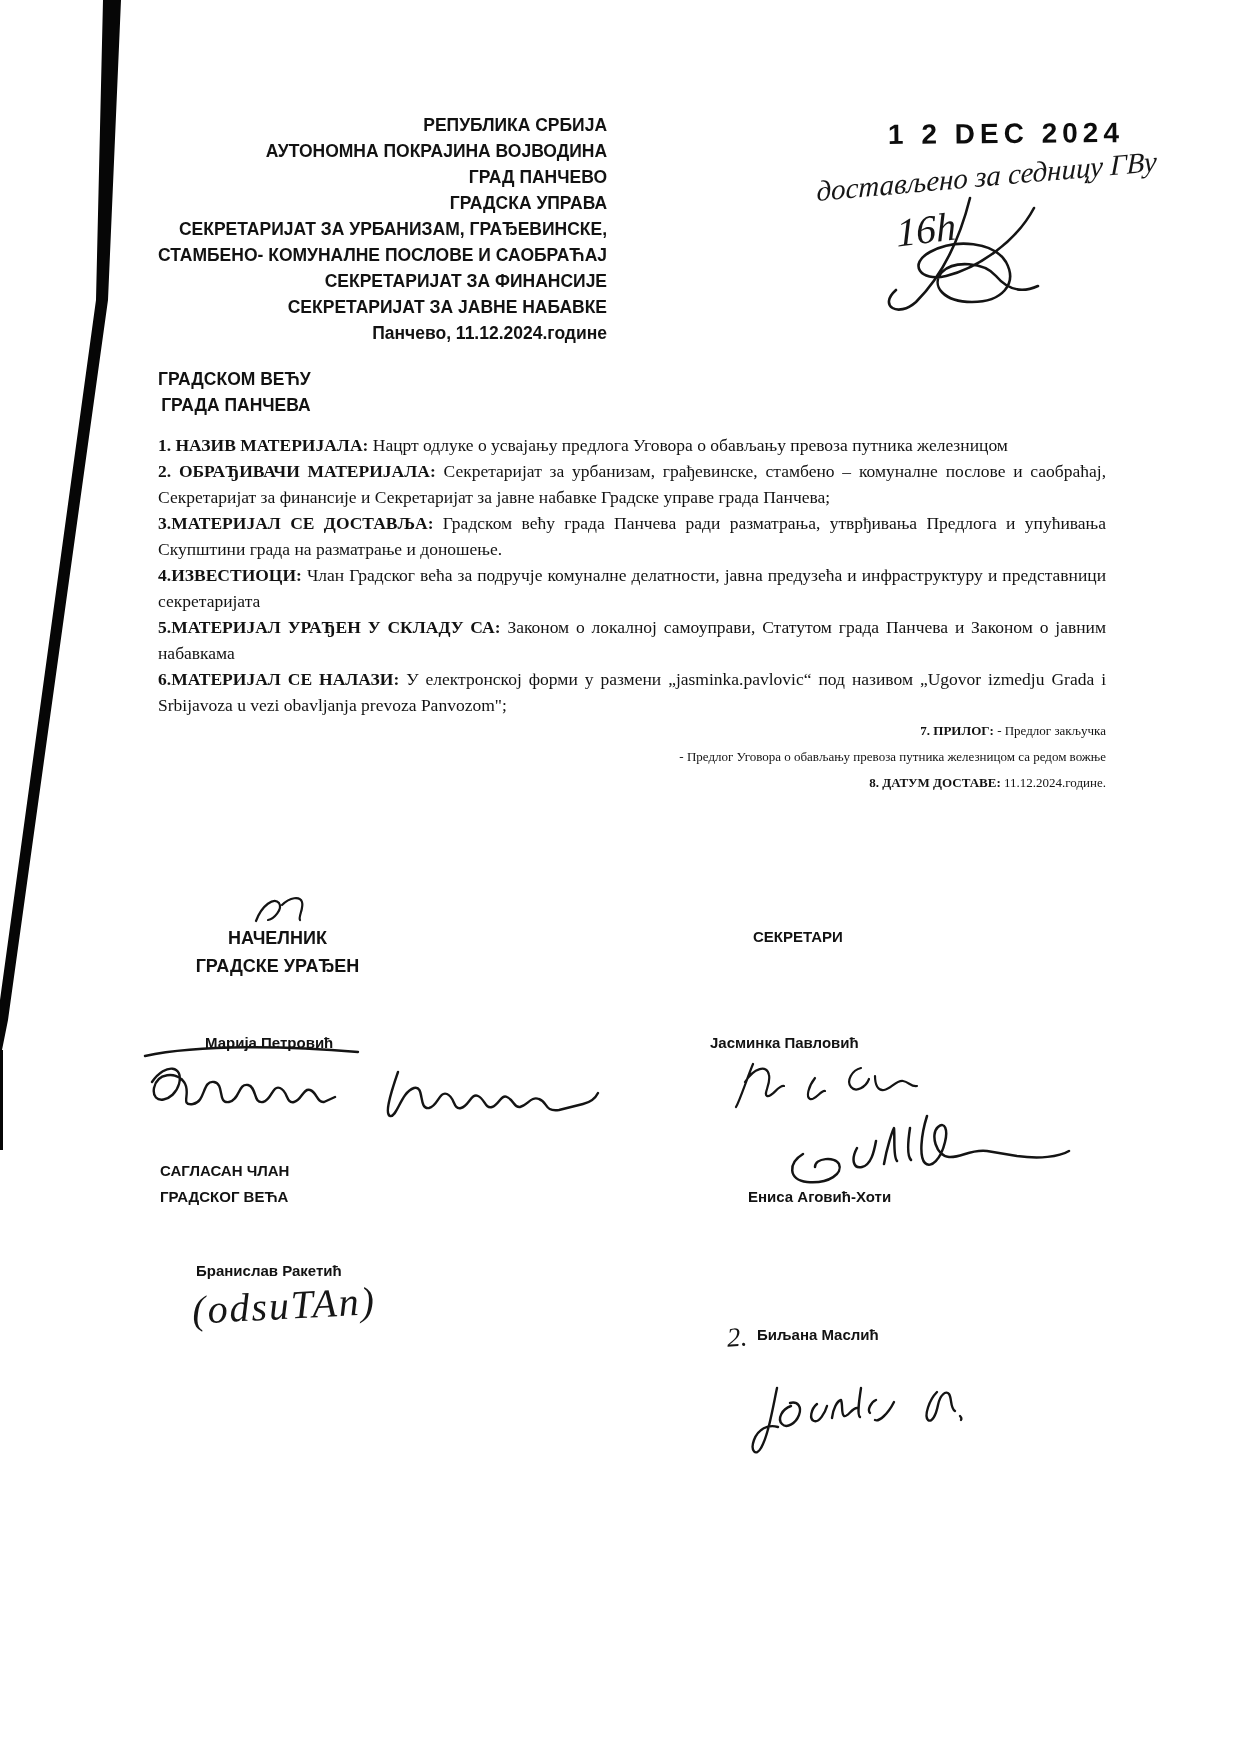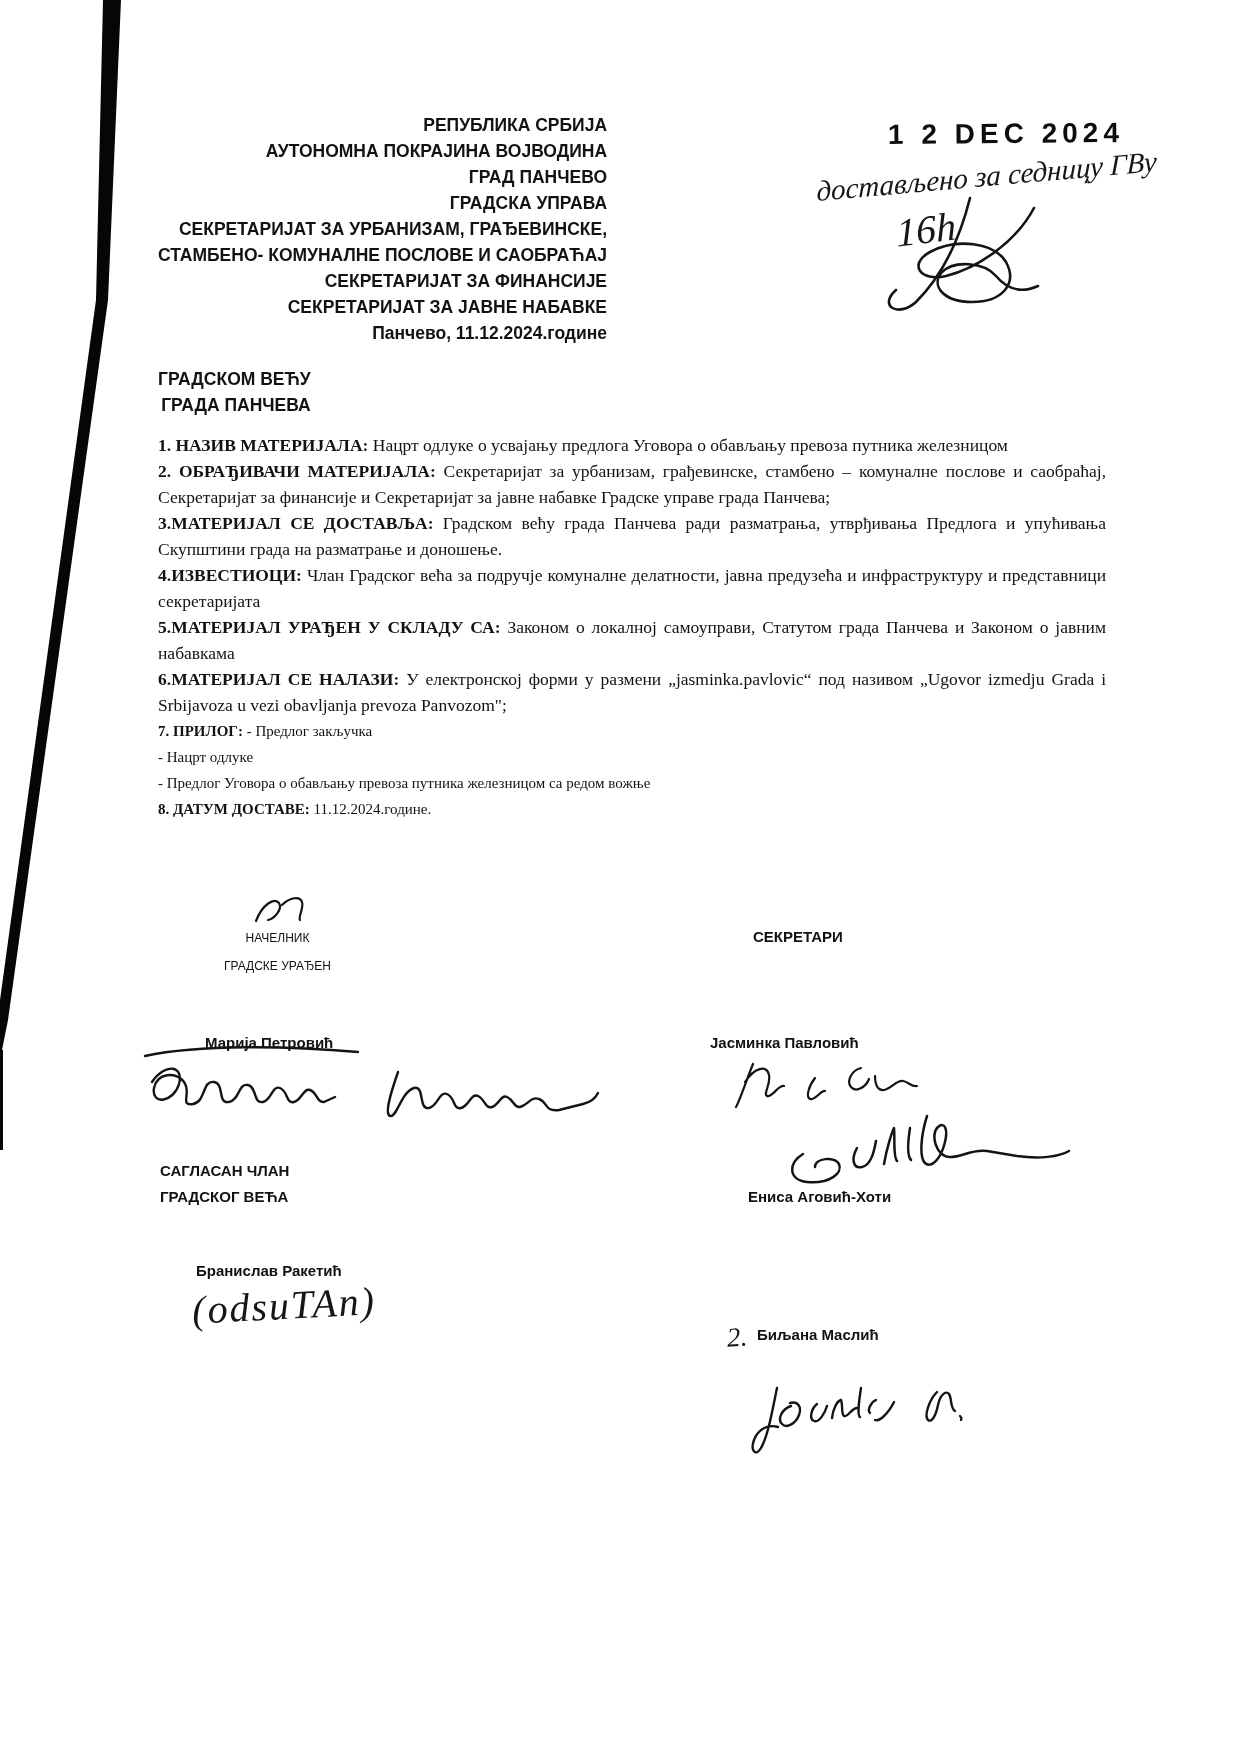--- a/index.html
+++ b/index.html
@@ -11,22 +11,22 @@
     font-family:"Liberation Sans", sans-serif;
     color:#121212;
     overflow:hidden;
   }
   .abs{position:absolute;}
   
   .hdr-line{font-weight:bold;font-size:17.5px;line-height:26px;white-space:nowrap;text-align:right;}
   .body-block{font-size:17.5px;line-height:26px;text-align:justify;font-family:Liberation Serif, serif;}
   .body-block p{margin:0;}
   .body-block .lbl{font-weight:bold;}
-  .plain-line{font-size:15px;line-height:26px;text-align:left;}
-  .sig-role{font-weight:normal;font-size:12px;line-height:28px;text-align:center;white-space:nowrap;}
+  .plain-line{font-size:13px;line-height:26px;text-align:right;}
+  .sig-role{font-weight:bold;font-size:18px;line-height:28px;text-align:center;white-space:nowrap;}
   .sig-name{font-weight:bold;font-size:15px;white-space:nowrap;}
   
   .stamp{
     font-family:"Liberation Sans", sans-serif;
     font-weight:bold;font-size:28px;letter-spacing:5px;white-space:nowrap;
     color:#0d0d0d;transform:rotate(-0.5deg);
   }
   .handwrite{
     font-family:"Liberation Serif", serif;
     font-style:italic;color:#161616;white-space:nowrap;
@@ -77,21 +77,20 @@
   </div>
 
   <div class="abs body-block" style="left:158px;top:432px;width:948px;">
     <p><span class="lbl">1. НАЗИВ МАТЕРИЈАЛА:</span> <span>Нацрт одлуке о  усвајању предлога Уговора о обављању превоза путника железницом</span></p>
     <p><span class="lbl">2. ОБРАЂИВАЧИ МАТЕРИЈАЛА:</span> <span>Секретаријат за  урбанизам, грађевинске, стамбено – комуналне послове и саобраћај, Секретаријат за финансије и Секретаријат за јавне набавке Градске управе града Панчева;</span></p>
     <p><span class="lbl">3.МАТЕРИЈАЛ СЕ ДОСТАВЉА:</span> <span>Градском већу града Панчева ради разматрања, утврђивања Предлога и упућивања Скупштини града на разматрање и доношење.</span></p>
     <p><span class="lbl">4.ИЗВЕСТИОЦИ:</span> <span>Члан Градског већа за подручје комуналне делатности, јавна предузећа и инфраструктуру и представници  секретаријата</span></p>
     <p><span class="lbl">5.МАТЕРИЈАЛ УРАЂЕН У СКЛАДУ СА:</span> <span>Законом о локалној самоуправи, Статутом града Панчева  и Законом о јавним набавкама</span></p>
     <p><span class="lbl">6.МАТЕРИЈАЛ СЕ НАЛАЗИ:</span> <span>У електронској форми у размени „jasminka.pavlovic“ под називом „Ugovor izmedju Grada i Srbijavoza u vezi obavljanja prevoza Panvozom";</span></p>
     <p class="plain-line"><span class="lbl">7. ПРИЛОГ:</span> <span>- Предлог закључка</span></p>
-    <p class="plain-line">- Нацрт одлуке</p>
     <p class="plain-line">- Предлог Уговора о обављању превоза путника железницом са редом вожње</p>
     <p class="plain-line"><span class="lbl">8. ДАТУМ ДОСТАВЕ:</span> <span>11.12.2024.године.</span></p>
   </div>
 
   <svg class="abs sig" style="left:248px;top:893px;" width="70" height="38" viewBox="0 0 70 38">
     <path d="M8,28 C14,12 26,4 31,10 C35,16 26,26 20,27 M34,12 C42,4 52,3 54,9 C56,15 50,24 52,27" stroke-width="2.2"></path>
   </svg>
 
   <div class="abs sig-role" style="left:160px;top:924px;width:235px;">
     <div>НАЧЕЛНИК</div>

